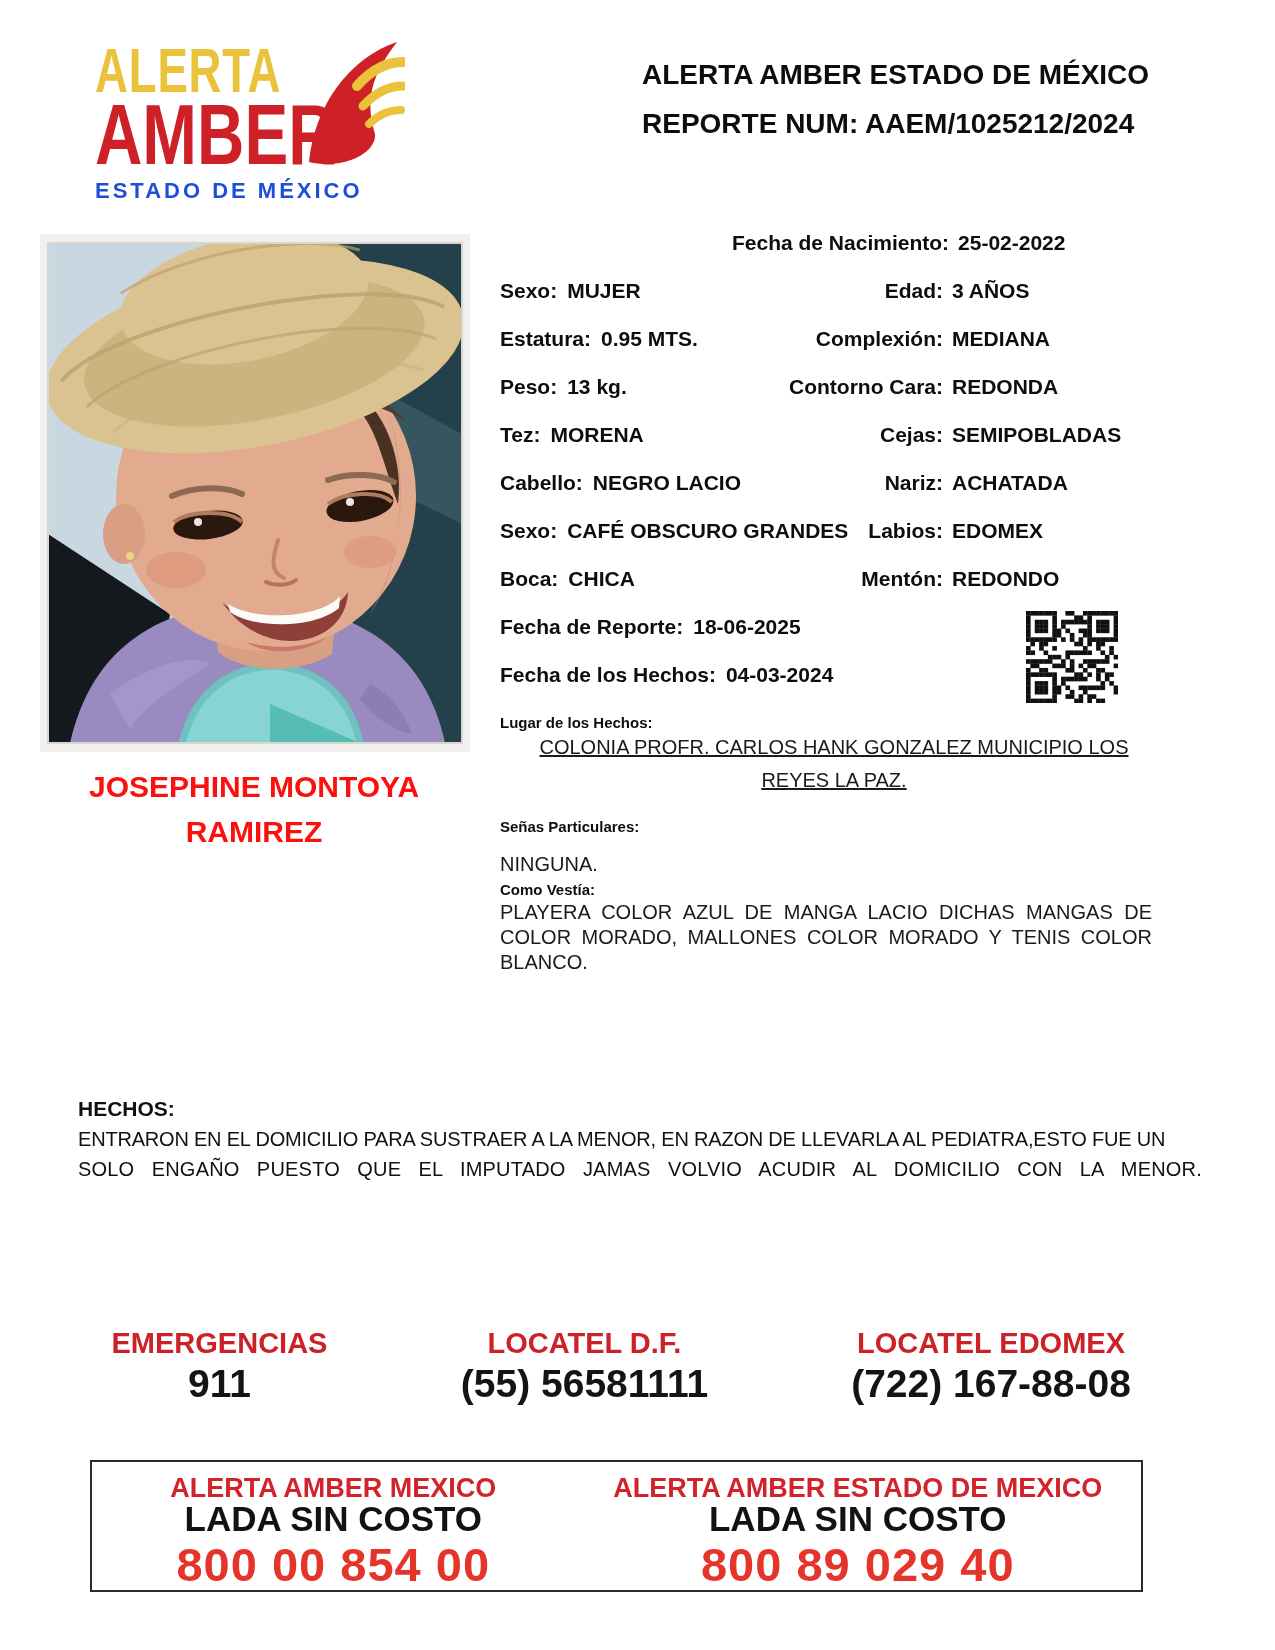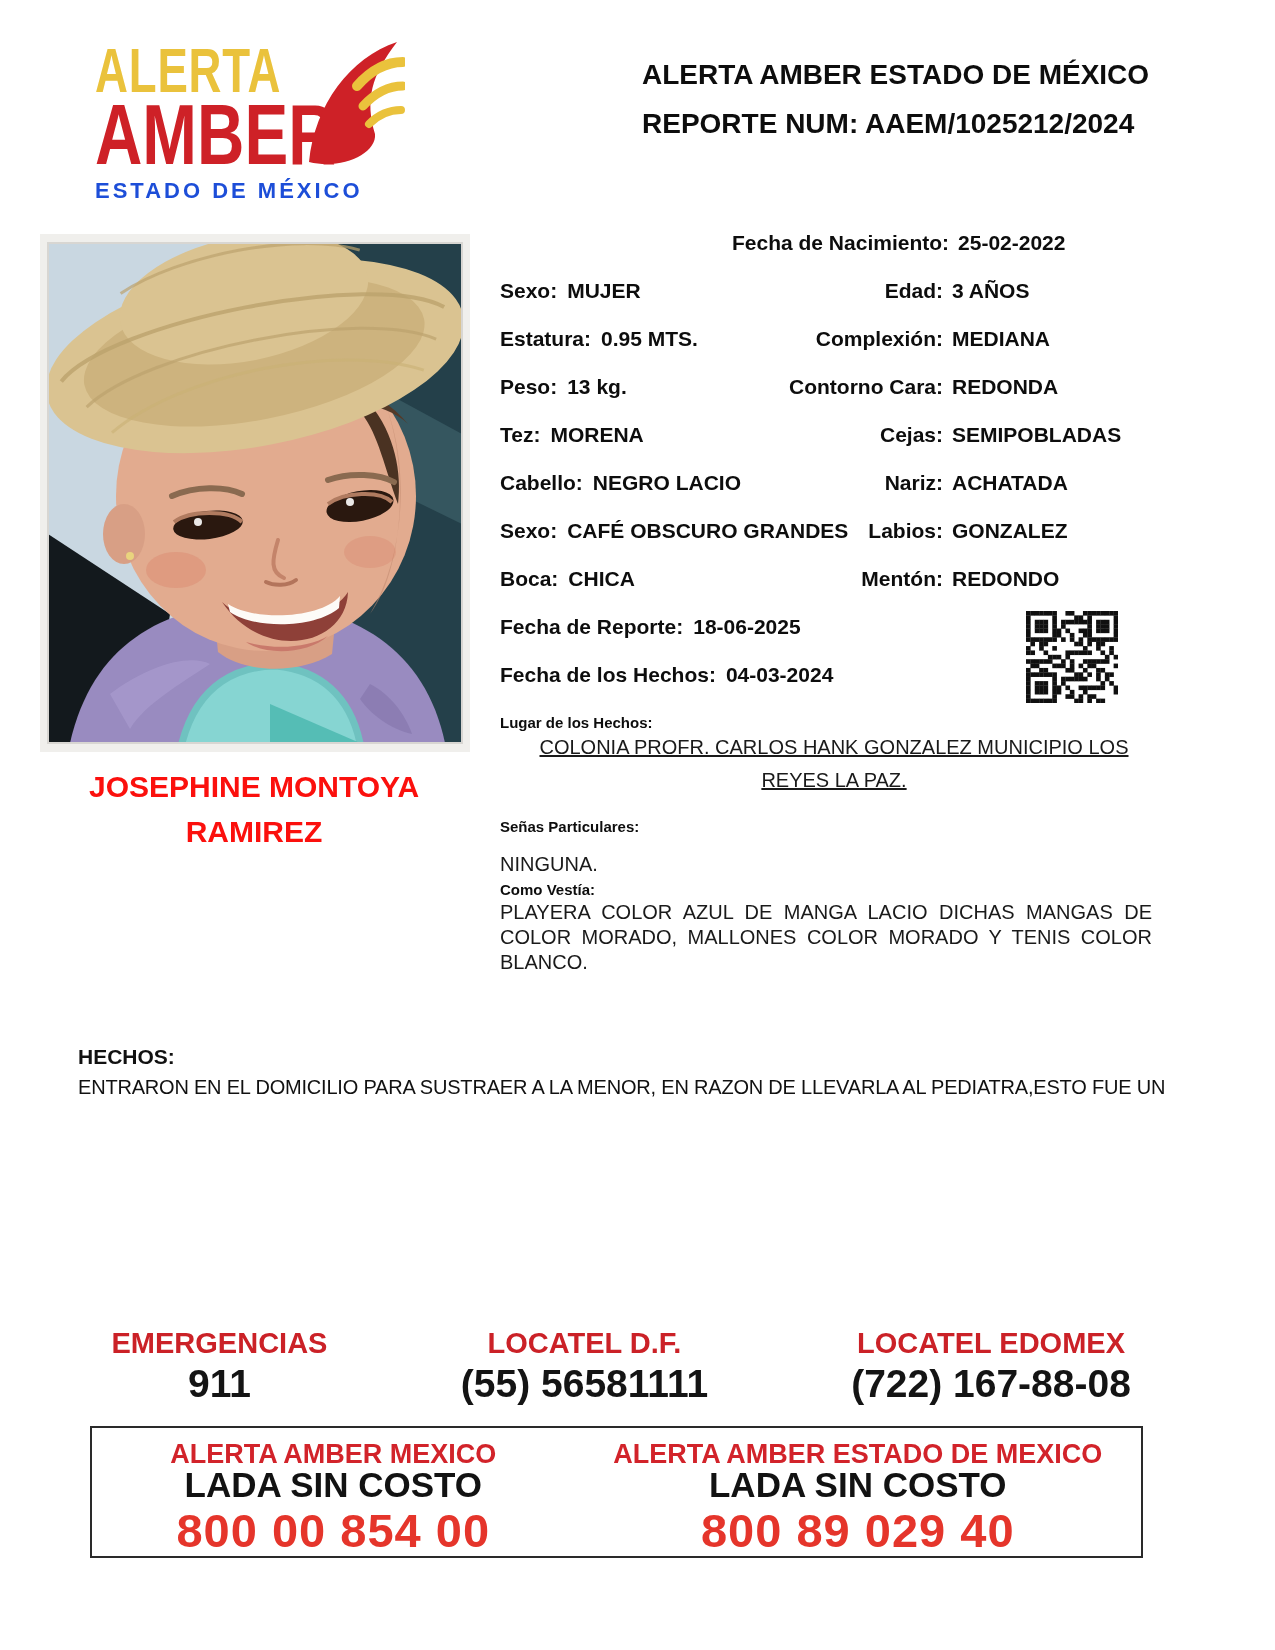--- a/index.html
+++ b/index.html
@@ -41,35 +41,35 @@
   .sec-label{font-weight:bold;font-size:15px;color:#0d0d0d;}
   .sec-text{font-weight:normal;font-size:20px;line-height:33px;color:#1a1a1a;}
   .lugar-label{margin-top:15px;}
   .lugar-text{padding-left:8px;width:652px;text-align:center;text-decoration:underline;}
   .senas-label{margin-top:21px;}
   .senas-text{line-height:26px;margin-top:16px;}
   .vestia-label{margin-top:4px;}
   .vestia-text{width:652px;line-height:25px;text-align:justify;margin-top:2px;}
   .qr{position:absolute;left:1026px;top:611px;width:92px;height:92px;}
   
-  .hechos{position:absolute;left:78px;top:1042px;width:1124px;}
+  .hechos{position:absolute;left:78px;top:1094px;width:1124px;}
   .hechos-label{font-weight:bold;font-size:21px;line-height:30px;}
   .hechos-line{font-size:20px;line-height:30px;letter-spacing:-0.2px;white-space:nowrap;}
   .hechos-line2{white-space:normal;text-align:justify;text-align-last:justify;letter-spacing:0.2px;}
   
   .emg{position:absolute;left:62px;top:1326px;width:1128px;display:flex;}
   .emg-col{text-align:center;}
   .emg-col.c1{width:315px;}
   .emg-col.c2{width:415px;}
   .emg-col.c3{width:398px;}
   .emg-label{color:#CB2127;font-weight:bold;font-size:29px;line-height:34px;}
   .emg-number{color:#141414;font-weight:bold;font-size:39px;line-height:44px;margin-top:2px;}
   
   .fbox{
-    position:absolute;left:90px;top:1426px;width:1053px;height:132px;
+    position:absolute;left:90px;top:1460px;width:1053px;height:132px;
     border:2px solid #2a2a2a;display:flex;box-sizing:border-box;background:#fff;
   }
   .fcol{text-align:center;padding-top:11px;}
   .fcol.left{width:46%;}
   .fcol.right{width:54%;}
   .ftitle{color:#D2232A;font-weight:bold;font-size:27px;line-height:30px;}
   .fsub{color:#121212;font-weight:bold;font-size:35px;line-height:31px;}
   .fnum{color:#E5352B;font-weight:bold;font-size:47px;line-height:52px;margin-top:5px;letter-spacing:1px;}
 </style>
 </head>
@@ -224,21 +224,21 @@
         <span class="rvalue">ACHATADA</span>
       </div>
     </div>
 
     <div class="drow">
       <div class="dleft">
         <span>Sexo:</span><span class="val">CAFÉ OBSCURO GRANDES</span>
       </div>
       <div class="dright">
         <span class="rlabel">Labios:</span>
-        <span class="rvalue">GONZALEZ</span>
+        <span class="rvalue">EDOMEX</span>
       </div>
     </div>
 
     <div class="drow">
       <div class="dleft">
         <span>Boca:</span><span class="val">CHICA</span>
       </div>
       <div class="dright">
         <span class="rlabel">Mentón:</span>
         <span class="rvalue">REDONDO</span>
@@ -492,20 +492,21 @@
         <rect x="52.57" y="87.62" width="4.63" height="4.63" fill="#101010"></rect>
         <rect x="61.33" y="87.62" width="4.63" height="4.63" fill="#101010"></rect>
         <rect x="70.10" y="87.62" width="4.63" height="4.63" fill="#101010"></rect>
         <rect x="74.48" y="87.62" width="4.63" height="4.63" fill="#101010"></rect>
       </svg>
   </div>
 
   <div class="hechos">
     <div class="hechos-label">HECHOS:</div>
     <div class="hechos-line">ENTRARON EN EL DOMICILIO PARA SUSTRAER A  LA MENOR, EN RAZON DE LLEVARLA AL  PEDIATRA,ESTO FUE UN</div>
+    <div class="hechos-line hechos-line2">SOLO ENGAÑO PUESTO QUE EL IMPUTADO JAMAS VOLVIO ACUDIR AL DOMICILIO CON LA MENOR.</div>
   </div>
 
   <div class="emg">
     <div class="emg-col c1">
       <div class="emg-label">EMERGENCIAS</div>
       <div class="emg-number">911</div>
     </div>
     <div class="emg-col c2">
       <div class="emg-label">LOCATEL D.F.</div>
       <div class="emg-number">(55) 56581111</div>

